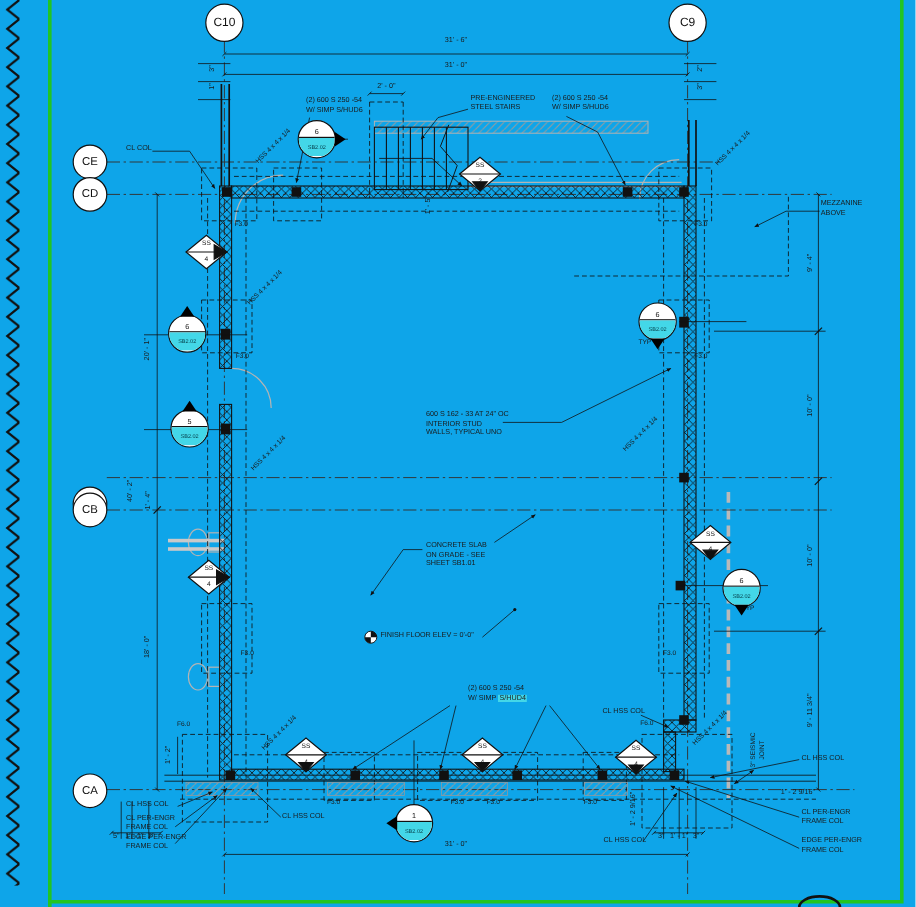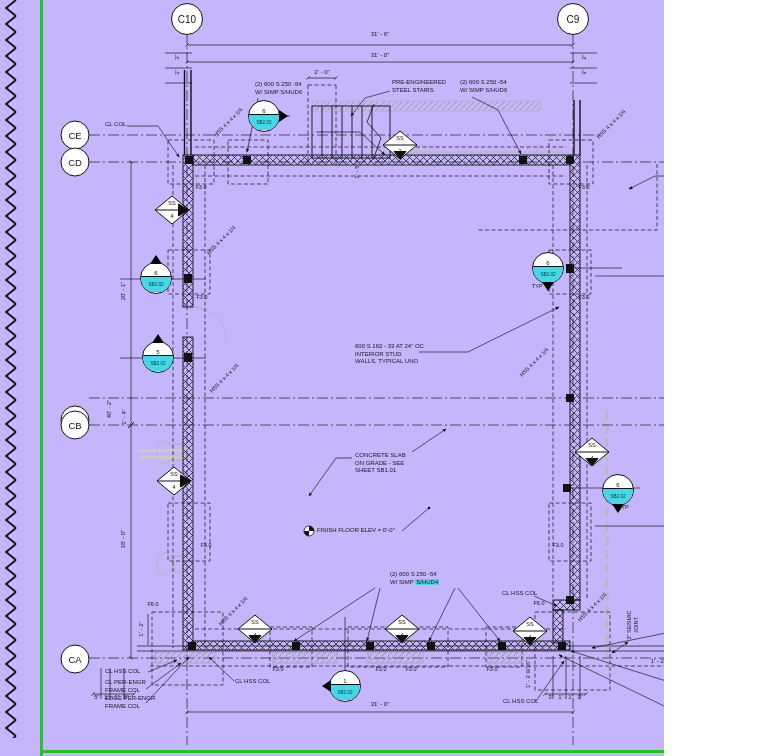--- a/index.html
+++ b/index.html
@@ -1,16 +1,16 @@
 <!DOCTYPE html>
 <html><head>
 <meta charset="utf-8">
 <style>
   html,body{margin:0;padding:0;background:#fff}
-  .sheet{position:relative;width:664px;height:756px;background:#c4b5fd;overflow:hidden;
+  .sheet{position:relative;width:763px;height:756px;background:#0ea5e9;overflow:hidden;
          font-family:"Liberation Sans",sans-serif;color:#1a1a1a}
   .sheet svg{position:absolute;left:0;top:0}
   .t{position:absolute;font-size:6px;line-height:6px;white-space:nowrap;
      transform:translate(-50%,-50%);color:#1a1a1a}
   .la{transform:none}
   .r90{transform:translate(-50%,-50%) rotate(-90deg)}
   .r45{transform:translate(-50%,-50%) rotate(-45deg)}
   .note{position:absolute;font-size:6px;line-height:7.5px;white-space:nowrap;color:#1a1a1a}
   .f55{font-size:5.5px}
   .bubble{position:absolute;border:1.2px solid #111;border-radius:50%;background:#fff;

